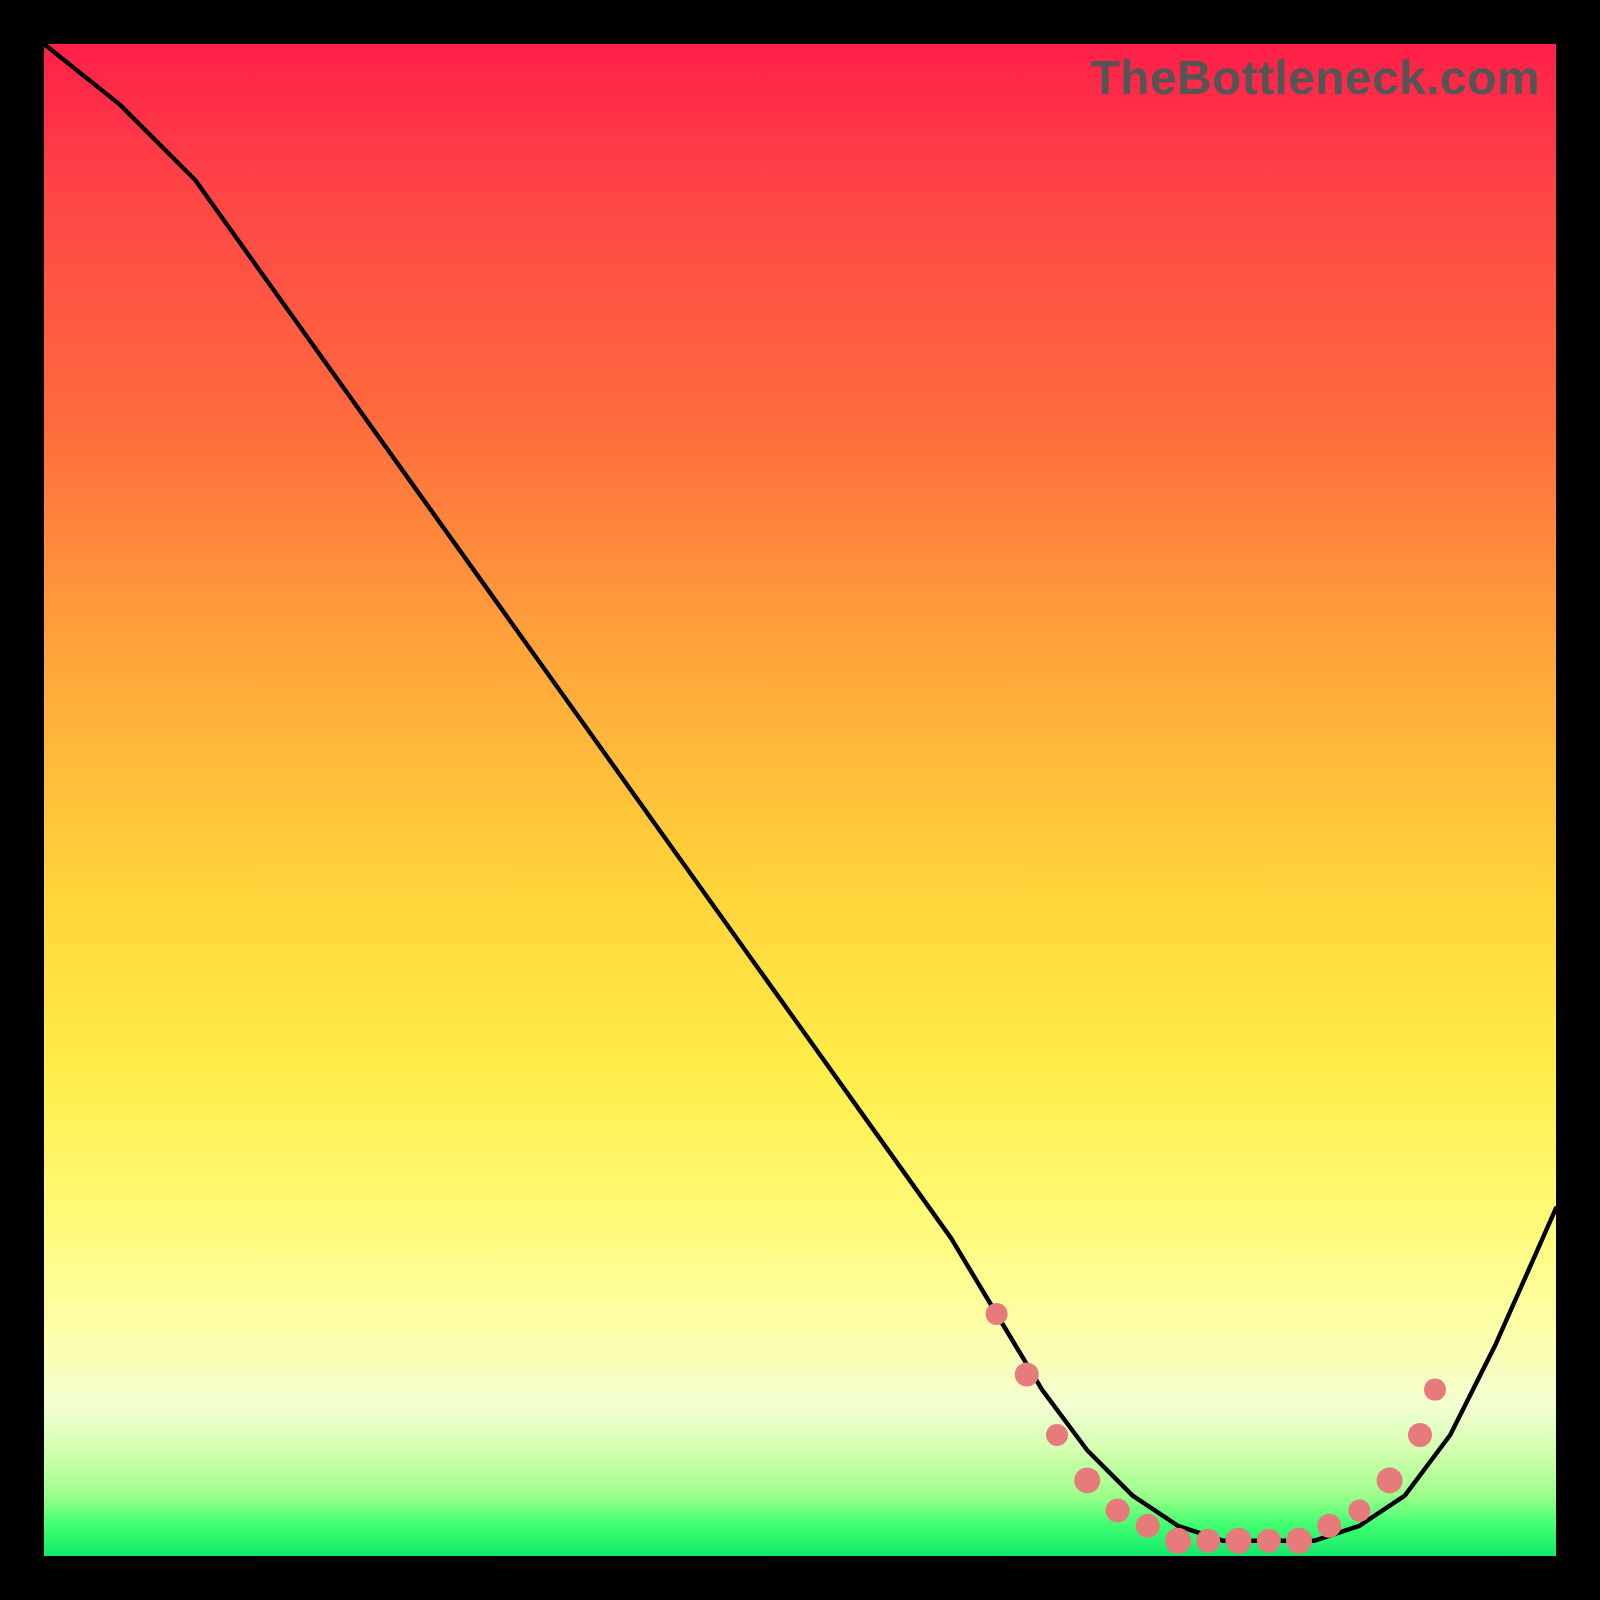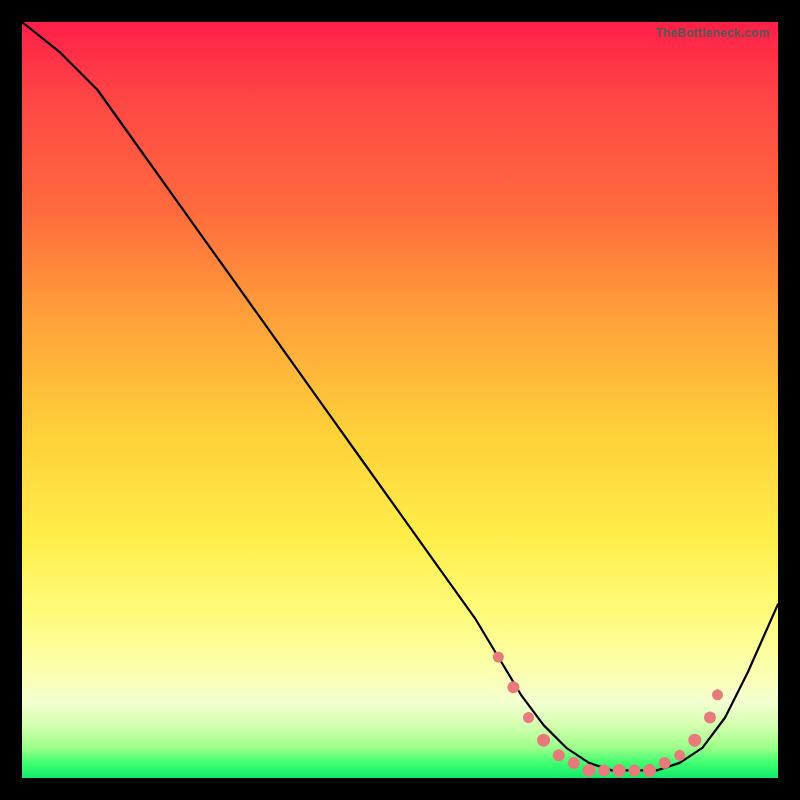--- a/index.html
+++ b/index.html
@@ -39,21 +39,21 @@
       #9dff8a 96%,
       #3fff70 98%,
       #12e86a 100%
     );
   }
   .watermark {
     position: absolute;
     top: 4px;
     right: 8px;
     color: #555;
-    font-size: 12px;
+    font-size: 24px;
     font-weight: 600;
     letter-spacing: 0.2px;
     user-select: none;
   }
   svg.curve {
     position: absolute;
     left: 0;
     top: 0;
     width: 756px;
     height: 756px;

